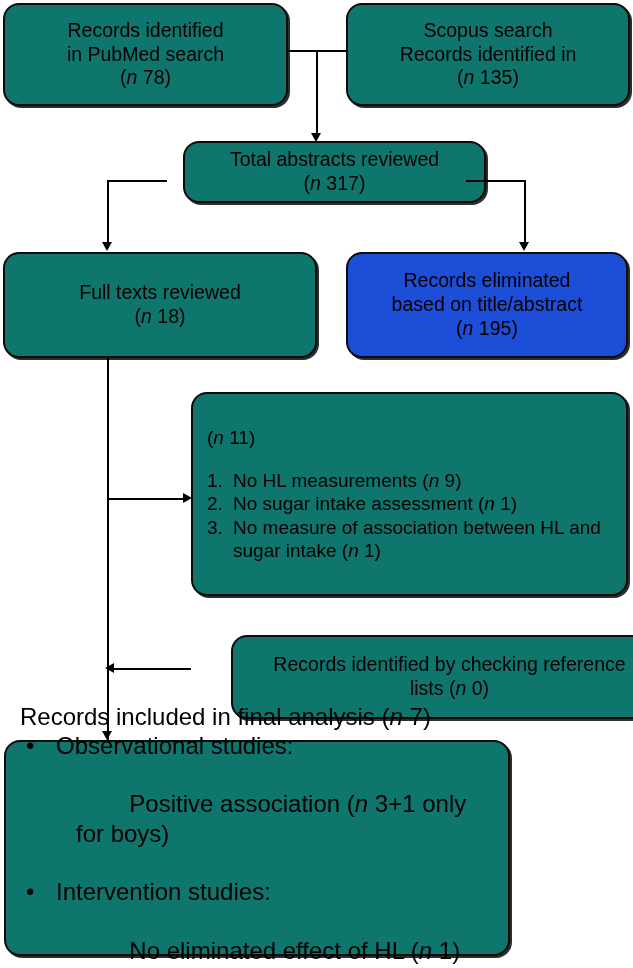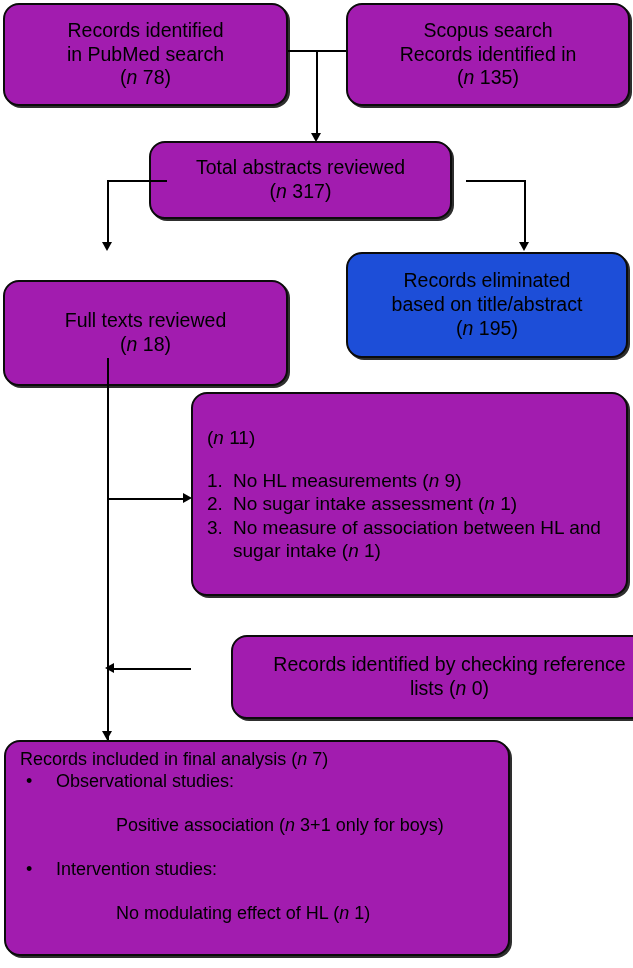--- a/index.html
+++ b/index.html
@@ -4,21 +4,21 @@
 <style>
   html,body{margin:0;padding:0;background:#ffffff;}
   body{font-family:"Liberation Sans",sans-serif;color:#000;}
   #canvas{position:relative;width:633px;height:968px;overflow:hidden;background:#fff;}
 
   .box{
     position:absolute;
     box-sizing:border-box;
     border:2.6px solid #0b0b0b;
     border-radius:16px;
-    background:#a21caf;
+    background:#0f766e;
     box-shadow:2px 2px 0 rgba(0,0,0,0.82);
     display:flex;
     flex-direction:column;
     justify-content:center;
     font-size:19.5px;
     line-height:1.22;
   }
   .box.white{background:#1d4ed8;}
   .box.center{align-items:center;text-align:center;}
   .box.left{align-items:flex-start;text-align:left;}
@@ -59,36 +59,36 @@
       <span class="ln">Scopus search</span>
       <span class="ln">Records identified in</span>
       <span class="ln"><span>(</span><span class="ital">n</span><span> 135)</span></span>
     </div>
   </div>
 
   <div class="hline" style="left:288px;top:50px;width:58px;"></div>
   <div class="vline" style="left:316px;top:50px;height:86px;"></div>
   <div class="arrow down" style="left:311px;top:133px;"></div>
 
-  <div class="box center" style="left:149px;top:141px;width:303px;height:78px;">
+  <div class="box center" style="left:183px;top:141px;width:303px;height:62px;">
     <div class="pad">
       <span class="ln">Total abstracts reviewed</span>
       <span class="ln"><span>(</span><span class="ital">n</span><span> 317)</span></span>
     </div>
   </div>
 
   <div class="hline" style="left:107px;top:180px;width:60px;"></div>
   <div class="vline" style="left:107px;top:180px;height:63px;"></div>
   <div class="arrow down" style="left:102px;top:242px;"></div>
 
   <div class="hline" style="left:466px;top:180px;width:60px;"></div>
   <div class="vline" style="left:524px;top:180px;height:63px;"></div>
   <div class="arrow down" style="left:519px;top:242px;"></div>
 
-  <div class="box center" style="left:3px;top:252px;width:285px;height:106px;margin-top:28px;">
+  <div class="box center" style="left:3px;top:252px;width:314px;height:106px;">
     <div class="pad">
       <span class="ln">Full texts reviewed</span>
       <span class="ln"><span>(</span><span class="ital">n</span><span> 18)</span></span>
     </div>
   </div>
 
   <div class="box center white" style="left:346px;top:252px;width:282px;height:106px;">
     <div class="pad">
       <span class="ln">Records eliminated</span>
       <span class="ln">based on title/abstract</span>
@@ -124,35 +124,35 @@
     </div>
   </div>
 
   <div class="box center" style="left:191px;top:635px;width:437px;height:84px;margin-left:40px;">
     <div class="pad">
       <span class="ln">Records identified by checking reference</span>
       <span class="ln"><span>lists (</span><span class="ital">n</span><span> 0)</span></span>
     </div>
   </div>
 
-  <div class="box left" style="left:4px;top:740px;width:506px;height:216px;font-size:18px;">
+  <div class="box left" style="left:4px;top:740px;width:506px;height:216px;font-size:24px;">
     <div class="pad" style="padding:0 14px;">
       <span class="ln"><span>Records included in final analysis (</span><span class="ital">n</span><span> 7)</span></span>
 
       <div class="row">
         <span class="mark bullet">•</span>
         <span class="txt">Observational studies:</span>
       </div>
       <div class="indent" style="padding-left:56px;">
         <span>Positive association (</span><span class="ital">n</span><span> 3+1 only for boys)</span>
       </div>
 
       <div class="row">
         <span class="mark bullet">•</span>
         <span class="txt">Intervention studies:</span>
       </div>
       <div class="indent" style="padding-left:56px;">
-        <span>No modulating effect of HL (</span><span class="ital">n</span><span> 1)</span>
+        <span>No eliminated effect of HL (</span><span class="ital">n</span><span> 1)</span>
       </div>
     </div>
   </div>
 
 </div>
 
 </body></html>

